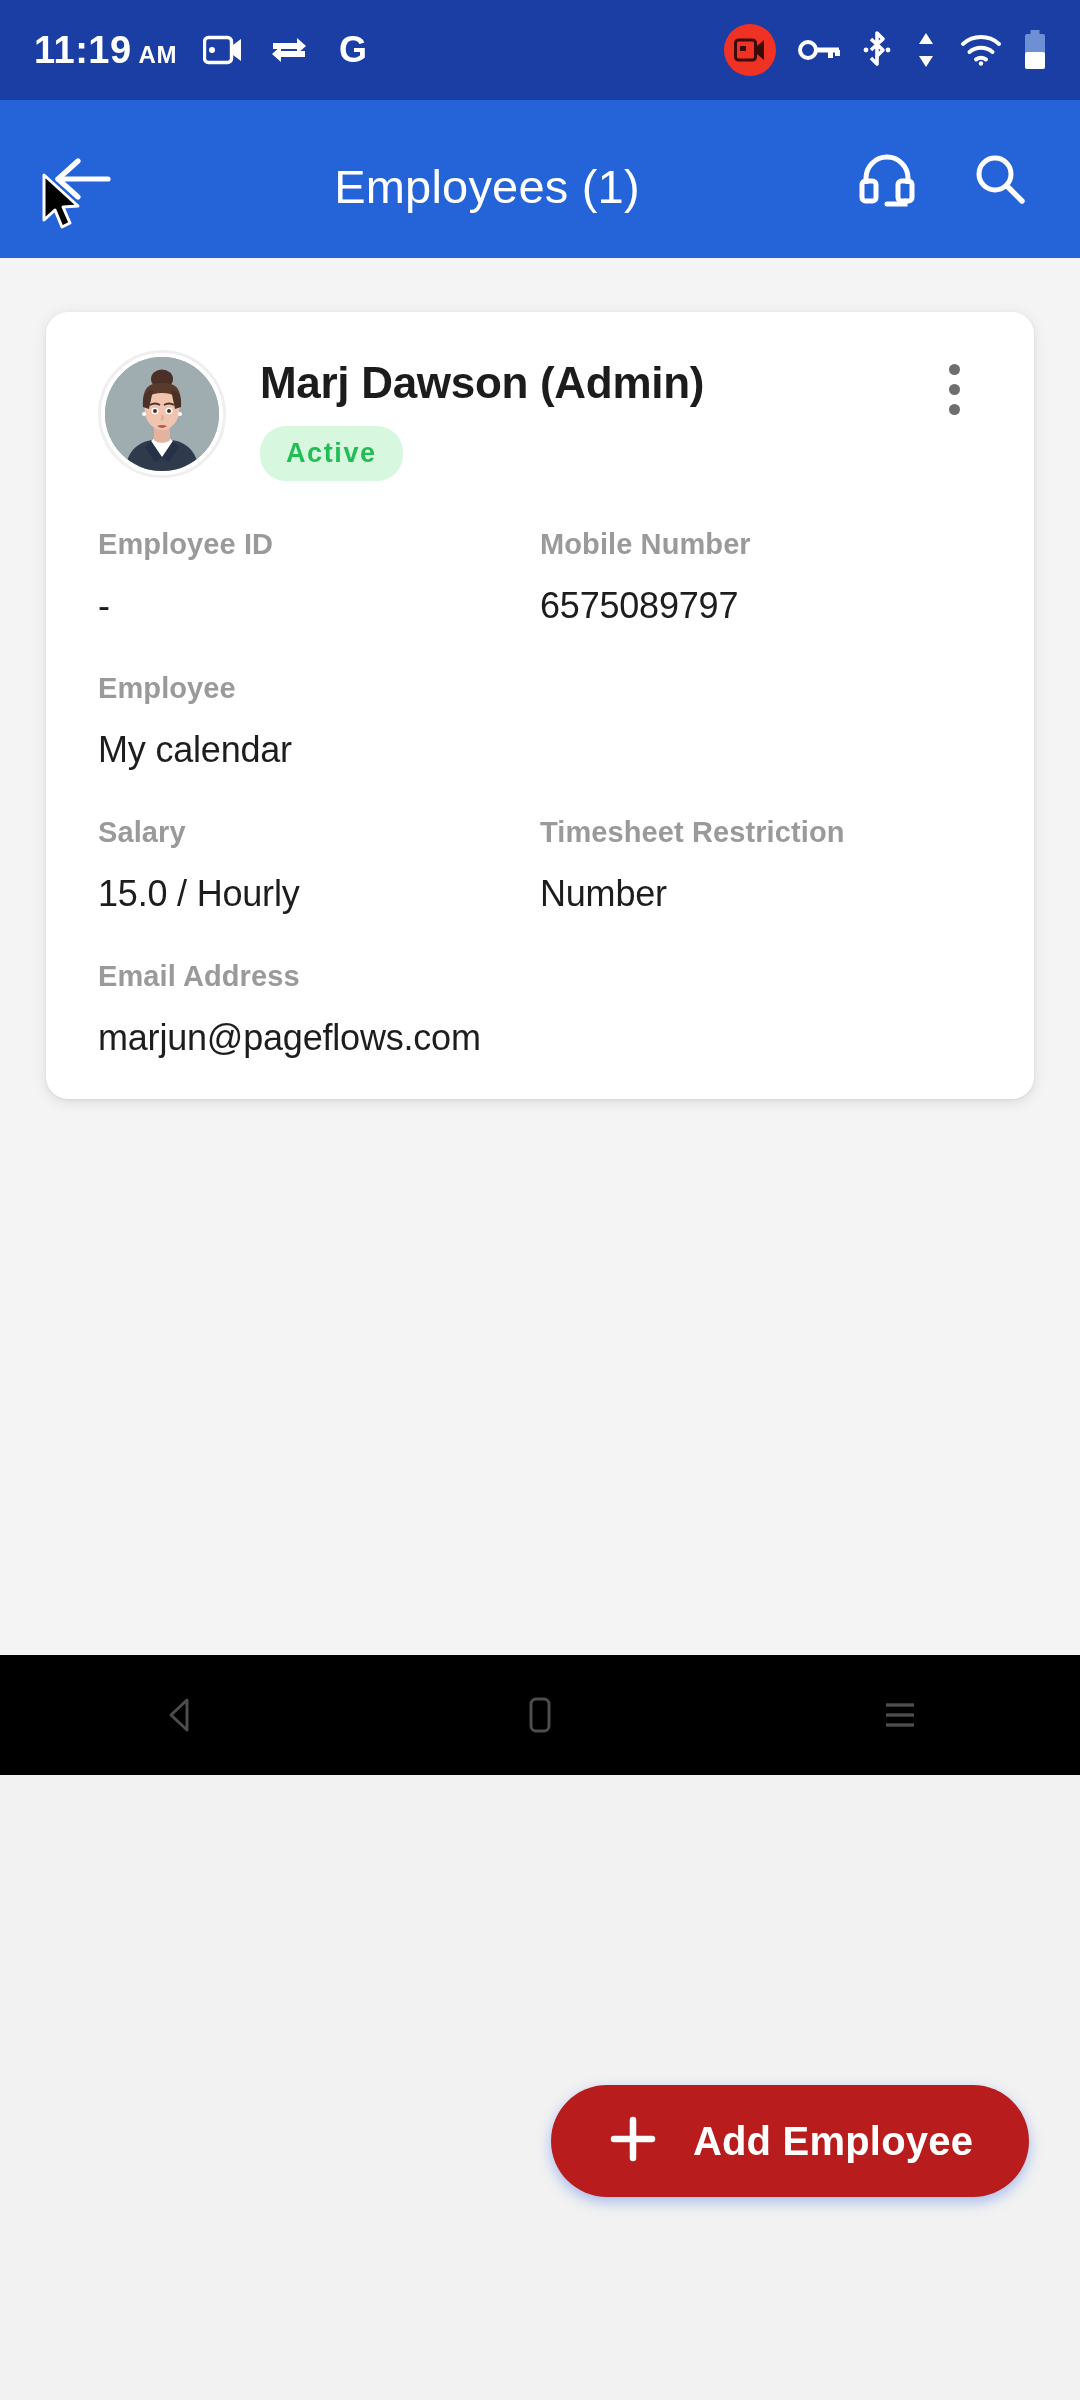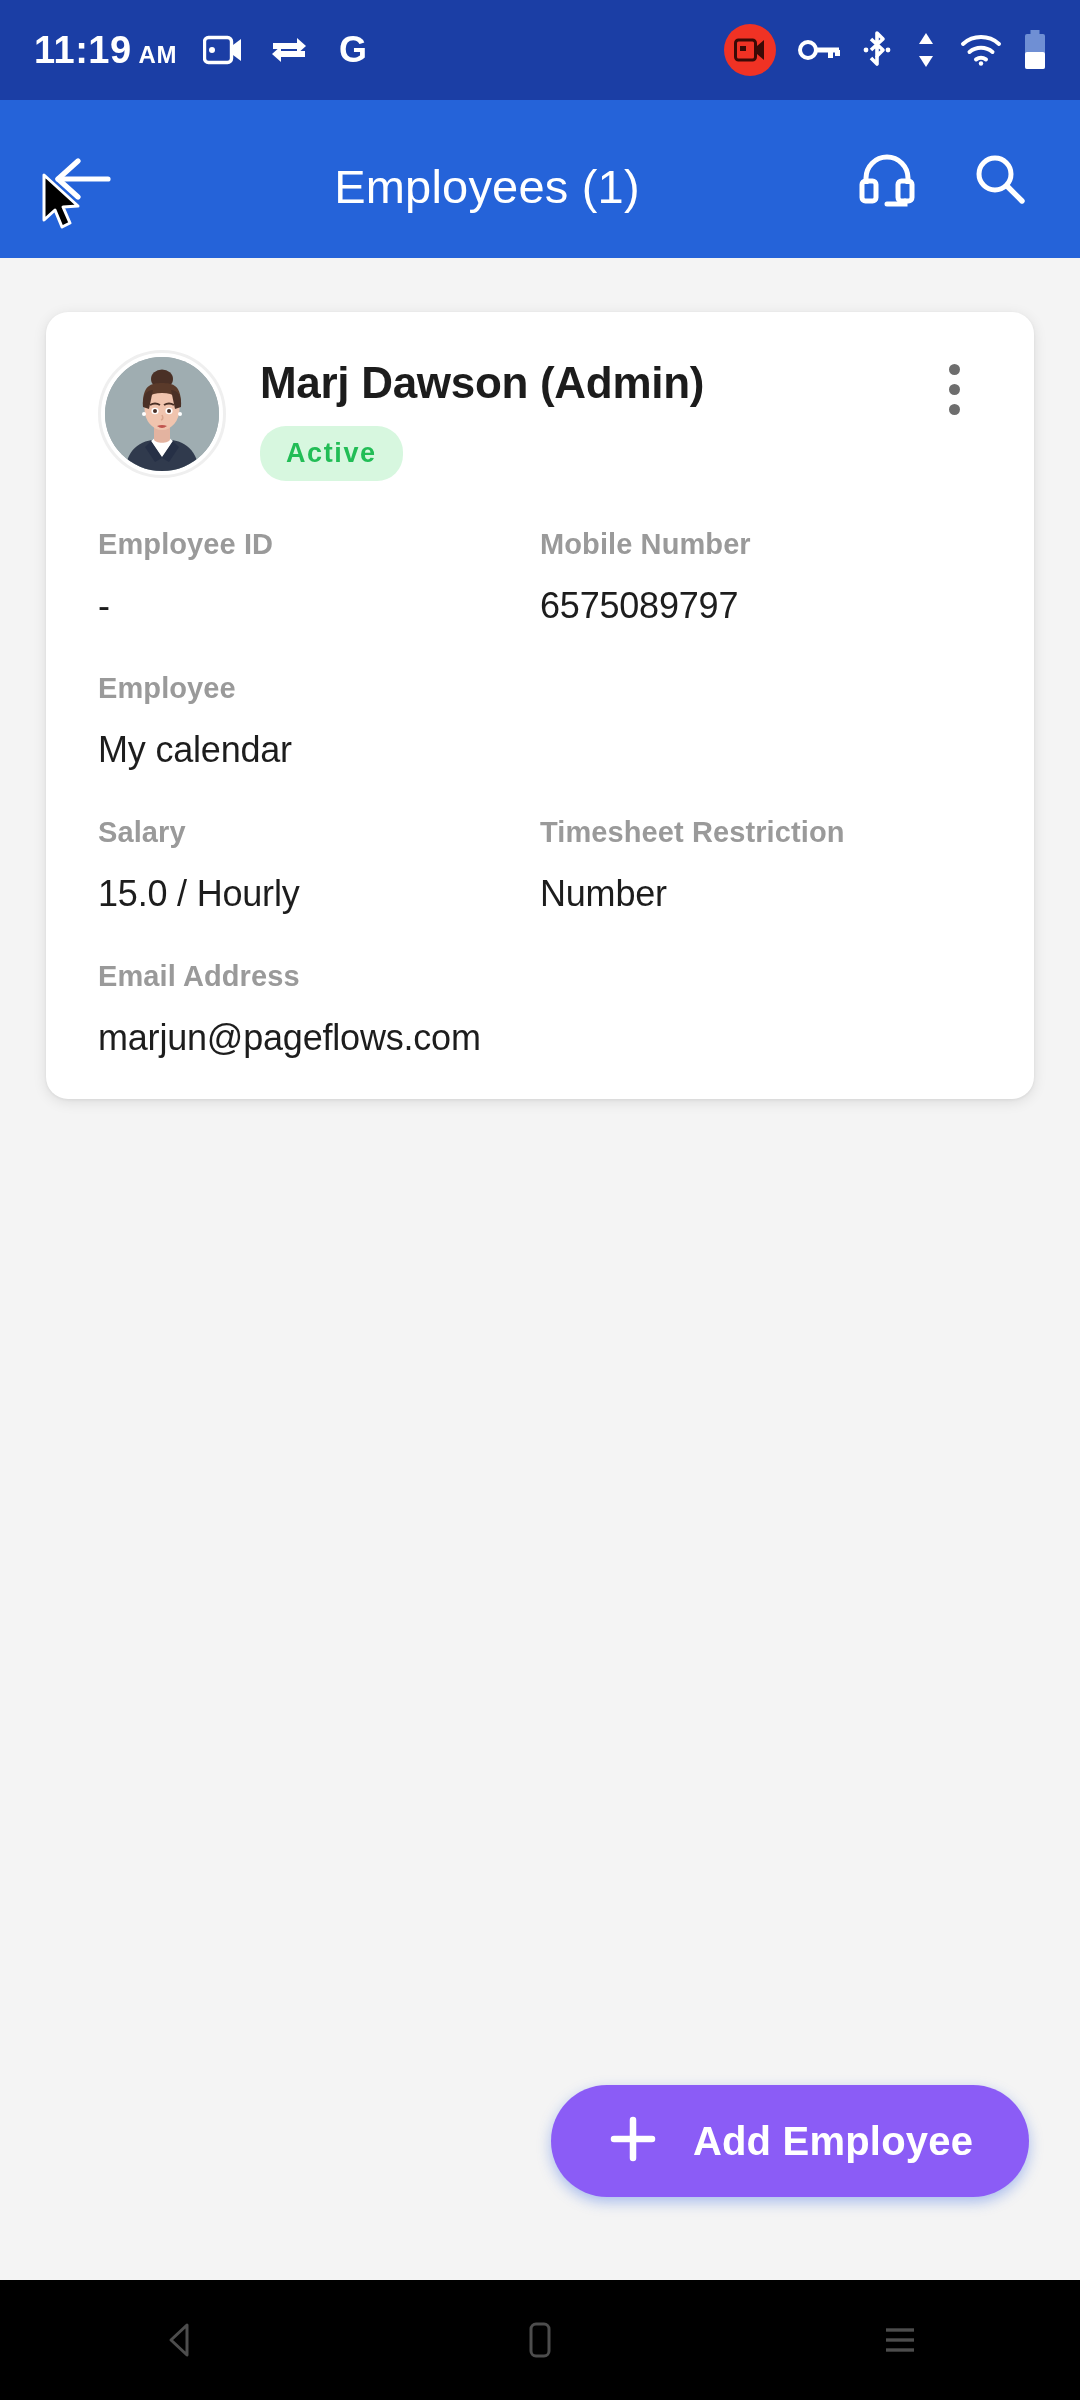--- a/index.html
+++ b/index.html
@@ -2,21 +2,21 @@
 <html><head>
 <meta charset="utf-8">
 <style>
   * { margin:0; padding:0; box-sizing:border-box; }
   html, body {
     width:1080px; height:2400px;
     background:#f2f2f2;
     font-family:"Liberation Sans", sans-serif;
     overflow:hidden;
   }
-  #screen { position:relative; width:1080px; height:2400px; background:#f4f4f4; }
+  #screen { position:relative; width:1080px; height:1775px; background:#f4f4f4; }
 
   
   .statusbar {
     position:absolute; top:0; left:0; width:1080px; height:100px;
     background:#1b3ea5; display:flex; align-items:center;
     padding:0 34px; color:#ffffff;
   }
   .sb-left { display:flex; align-items:center; gap:26px; flex:1; }
   .sb-right { display:flex; align-items:center; gap:22px; }
   .sb-clock { font-size:38px; font-weight:700; letter-spacing:0.5px; display:flex; align-items:baseline; gap:7px; }
@@ -85,21 +85,21 @@
   }
   .field-value {
     margin-top:22px; font-size:36px; font-weight:400;
     color:#1d1d1d; letter-spacing:-0.2px; line-height:1.2;
   }
 
   
   .fab {
     position:absolute; left:551px; top:2085px;
     width:478px; height:112px; border-radius:56px;
-    background:#8b5cf6; color:#ffffff;
+    background:#b91c1c; color:#ffffff;
     display:flex; align-items:center; justify-content:center; gap:34px;
     box-shadow:0 5px 14px rgba(33,88,224,0.36);
     cursor:pointer;
   }
   .fab-label { font-size:40px; font-weight:700; letter-spacing:0.2px; }
 
   
   .navbar {
     position:absolute; left:0; bottom:0; width:1080px; height:120px;
     background:#000000; display:flex; align-items:center; justify-content:space-around;

